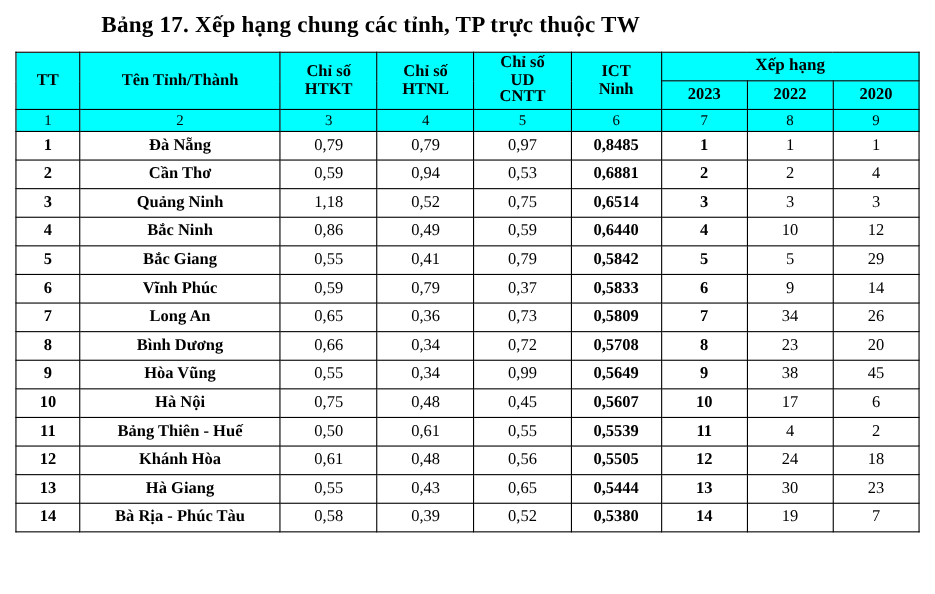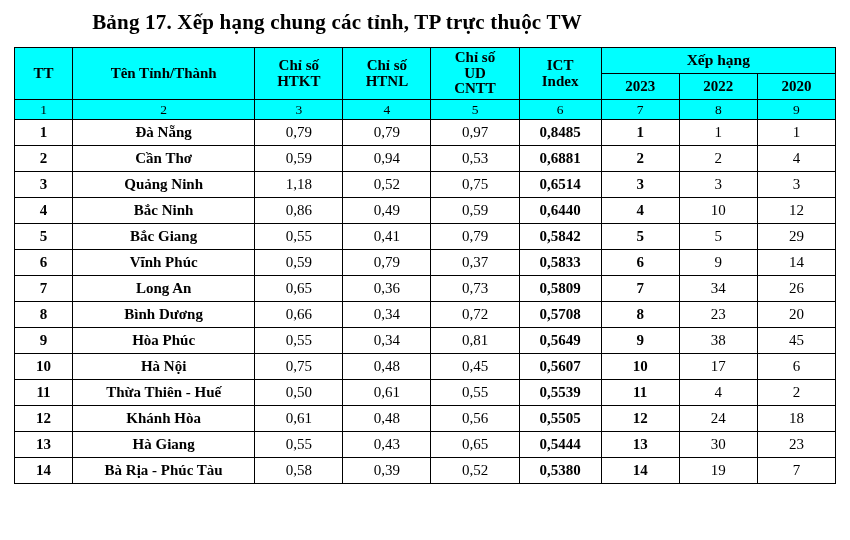--- a/index.html
+++ b/index.html
@@ -134,21 +134,21 @@
             <span class="hdr-line">Chỉ số</span>
             <span class="hdr-line">HTNL</span>
           </th>
           <th rowspan="2">
             <span class="hdr-line">Chỉ số</span>
             <span class="hdr-line">UD</span>
             <span class="hdr-line">CNTT</span>
           </th>
           <th rowspan="2">
             <span class="hdr-line">ICT</span>
-            <span class="hdr-line">Index</span>
+            <span class="hdr-line">Ninh</span>
           </th>
           <th class="rank-group" colspan="3">Xếp hạng</th>
         </tr>
         <tr>
           <th>2023</th>
           <th>2022</th>
           <th>2020</th>
         </tr>
       </thead>
       <tbody>
@@ -255,45 +255,45 @@
           <td class="c-val">0,34</td>
           <td class="c-val">0,72</td>
           <td class="c-ict">0,5708</td>
           <td class="c-r2023">8</td>
           <td class="c-r">23</td>
           <td class="c-r">20</td>
         </tr>
 
         <tr>
           <td class="c-tt">9</td>
-          <td class="c-name">Hòa Phúc</td>
+          <td class="c-name">Hòa Vũng</td>
           <td class="c-val">0,55</td>
           <td class="c-val">0,34</td>
-          <td class="c-val">0,81</td>
+          <td class="c-val">0,99</td>
           <td class="c-ict">0,5649</td>
           <td class="c-r2023">9</td>
           <td class="c-r">38</td>
           <td class="c-r">45</td>
         </tr>
 
         <tr>
           <td class="c-tt">10</td>
           <td class="c-name">Hà Nội</td>
           <td class="c-val">0,75</td>
           <td class="c-val">0,48</td>
           <td class="c-val">0,45</td>
           <td class="c-ict">0,5607</td>
           <td class="c-r2023">10</td>
           <td class="c-r">17</td>
           <td class="c-r">6</td>
         </tr>
 
         <tr>
           <td class="c-tt">11</td>
-          <td class="c-name">Thừa Thiên - Huế</td>
+          <td class="c-name">Bảng Thiên - Huế</td>
           <td class="c-val">0,50</td>
           <td class="c-val">0,61</td>
           <td class="c-val">0,55</td>
           <td class="c-ict">0,5539</td>
           <td class="c-r2023">11</td>
           <td class="c-r">4</td>
           <td class="c-r">2</td>
         </tr>
 
         <tr>

